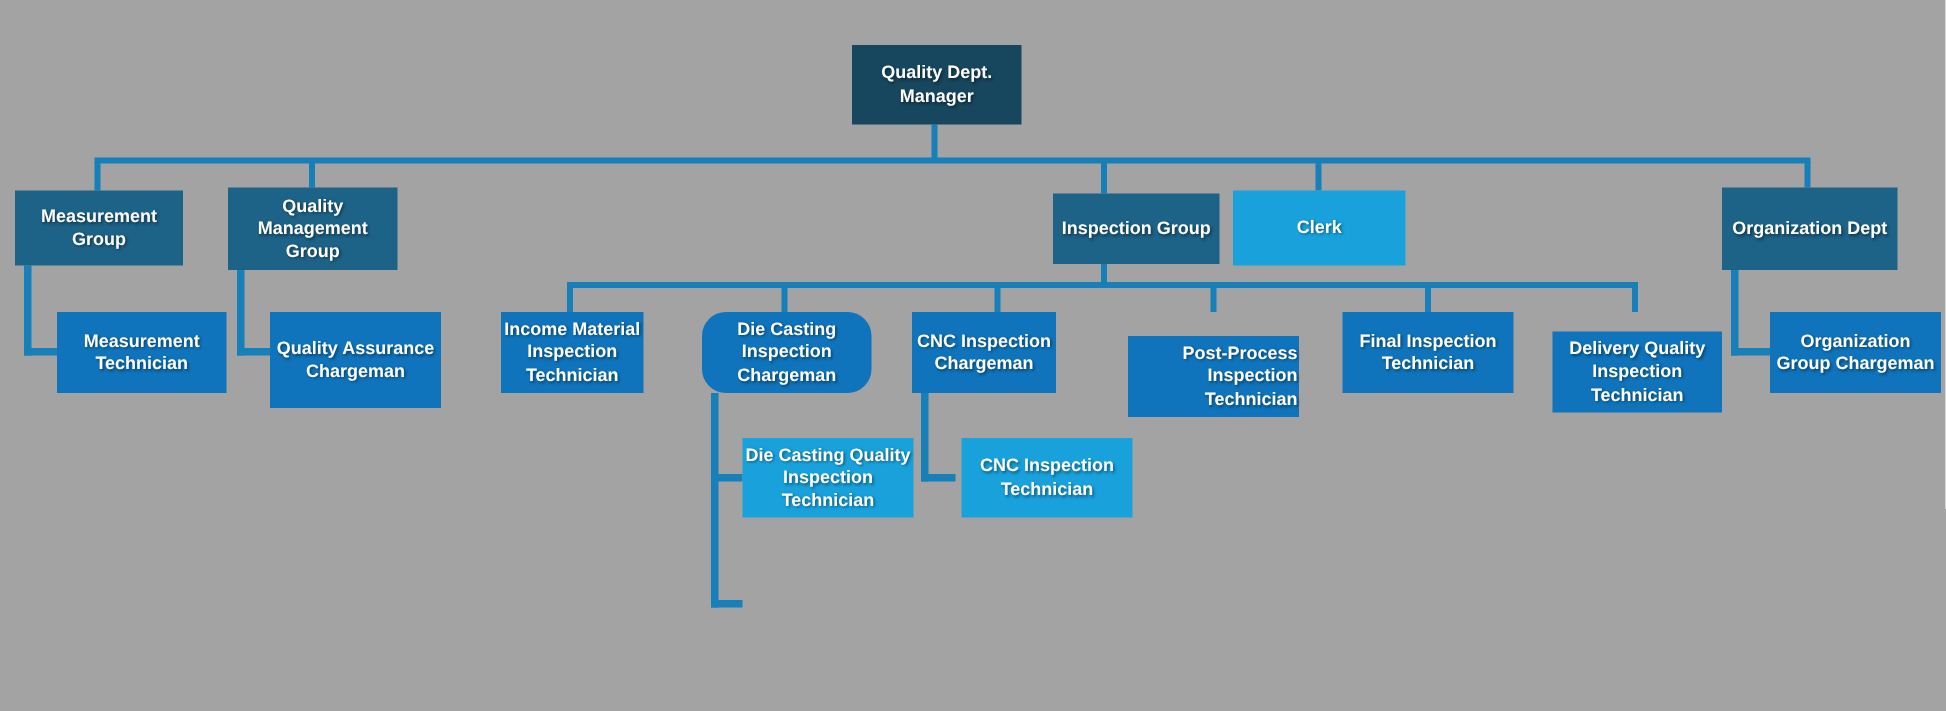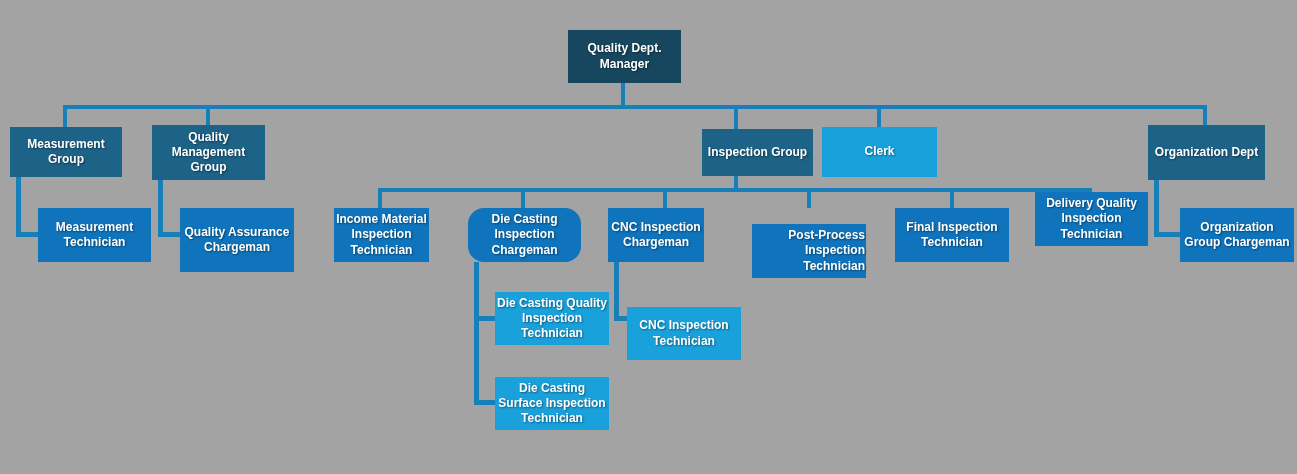--- a/index.html
+++ b/index.html
@@ -79,21 +79,20 @@
   <div class="node lt" style="left:822px;top:127px;width:115px;height:50px;">Clerk</div>
   <div class="node lv2" style="left:1148px;top:125px;width:117px;height:55px;">Organization Dept</div>
 
   <div class="node lv3" style="left:38px;top:208px;width:113px;height:54px;">Measurement Technician</div>
   <div class="node lv3" style="left:180px;top:208px;width:114px;height:64px;">Quality Assurance Chargeman</div>
   <div class="node lv3" style="left:334px;top:208px;width:95px;height:54px;">Income Material Inspection Technician</div>
   <div class="node lv3" style="left:468px;top:208px;width:113px;height:54px;border-radius:16px;">Die Casting Inspection Chargeman</div>
   <div class="node lv3" style="left:608px;top:208px;width:96px;height:54px;">CNC Inspection Chargeman</div>
   <div class="node lv3" style="left:752px;top:224px;width:114px;height:54px;text-align:right;">Post-Process Inspection Technician</div>
   <div class="node lv3" style="left:895px;top:208px;width:114px;height:54px;">Final Inspection Technician</div>
-  <div class="node lv3" style="left:1035px;top:192px;width:113px;height:54px;">Delivery Quality Inspection Technician</div>
+  <div class="node lv3" style="left:1035px;top:221px;width:113px;height:54px;">Delivery Quality Inspection Technician</div>
   <div class="node lv3" style="left:1180px;top:208px;width:114px;height:54px;">Organization Group Chargeman</div>
 
   <div class="node lt" style="left:495px;top:292px;width:114px;height:53px;">Die Casting Quality Inspection Technician</div>
-  <div class="node lt" style="left:627px;top:292px;width:114px;height:53px;margin-top:15px;">CNC Inspection Technician</div>
+  <div class="node lt" style="left:641px;top:292px;width:114px;height:53px;">CNC Inspection Technician</div>
 
-  <div class="node lt" style="left:495px;top:377px;width:114px;height:53px;">Die Casting Surface Inspection Technician</div>
 
 </div>
 
 </body></html>

